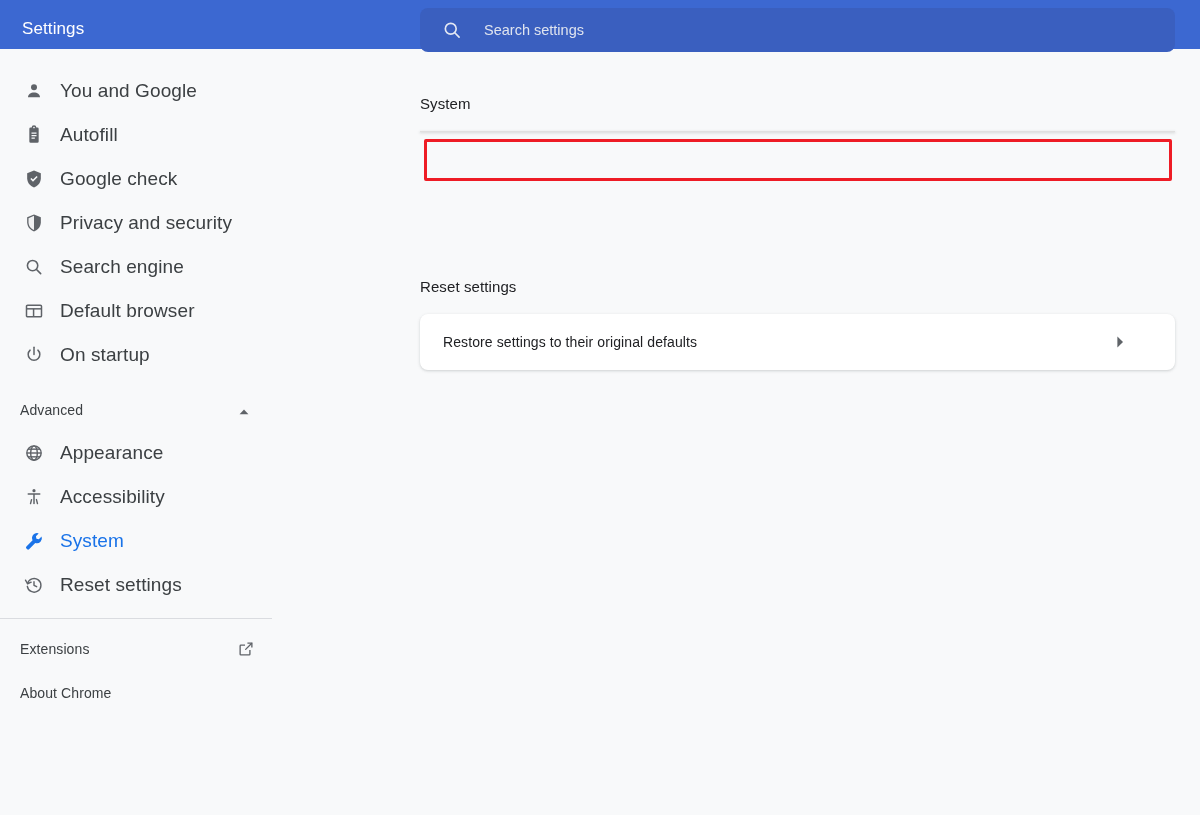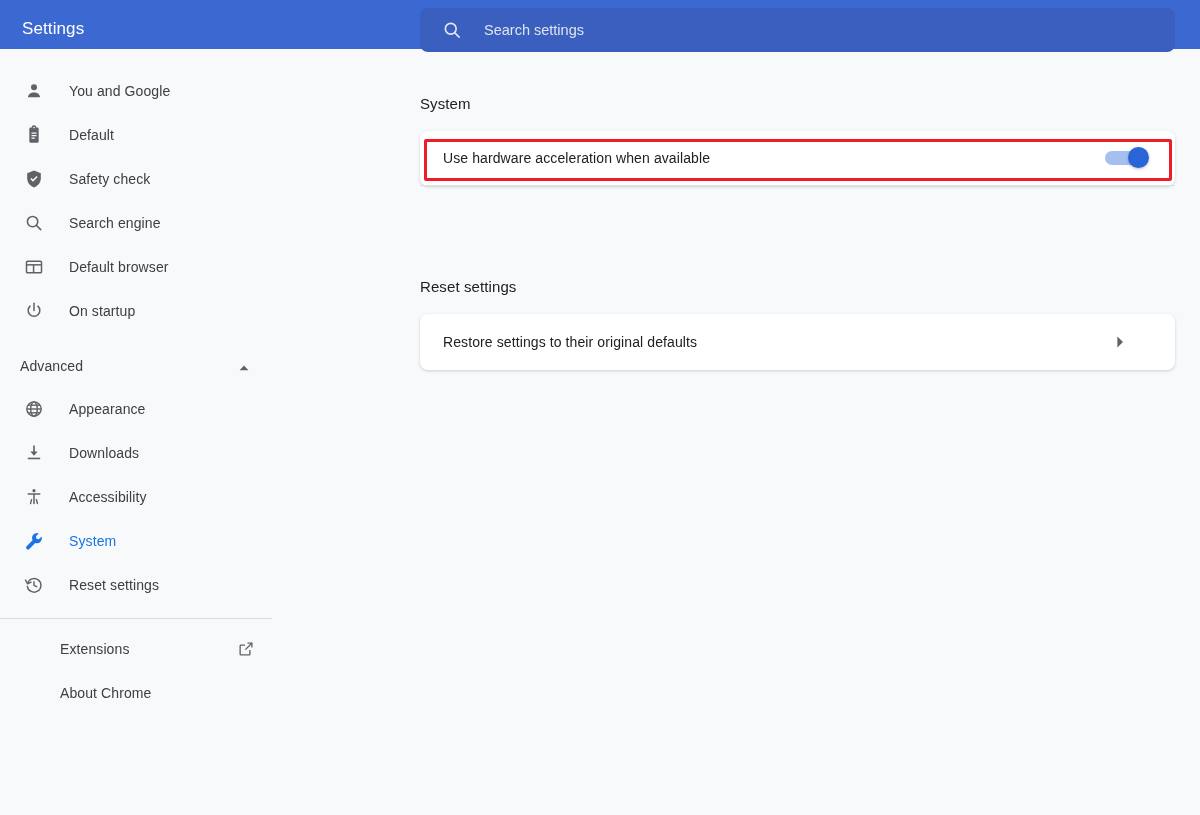--- a/index.html
+++ b/index.html
@@ -59,22 +59,22 @@
     padding-left: 24px;
     cursor: pointer;
   }
   .nav-icon {
     width: 20px; height: 20px;
     flex: none;
     display: block;
     color: #5f6368;
   }
   .nav-label {
-    margin-left: 25px;
-    font-size: 14px;
+    margin-left: 16px;
+    font-size: 19px;
     color: #3c4043;
     letter-spacing: .1px;
     white-space: nowrap;
   }
   .nav-item.active .nav-label { color: #1a73e8; font-weight: 500; }
   .nav-item.active .nav-icon  { color: #1a73e8; }
 
   .nav-group-header {
     position: relative;
     height: 42px;
@@ -98,21 +98,20 @@
     height: 1px;
     background: #dadce0;
     width: 272px;
   }
   .footer-item {
     position: relative;
     height: 44px;
     display: flex; align-items: center;
     padding-left: 20px;
     cursor: pointer;
-    margin-left: 40px;
   }
   .footer-label {
     font-size: 14px;
     color: #3c4043;
     letter-spacing: .1px;
   }
   .footer-extlink {
     position: absolute; right: 36px; top: 14px;
     width: 16px; height: 16px;
     color: #5f6368;
@@ -225,33 +224,42 @@
 
   <div class="nav-item">
     <span class="nav-icon">
       <svg viewBox="0 0 24 24" width="20" height="20" fill="#5f6368">
         <path d="M16 3h-1.2a2.8 2.8 0 0 0-5.6 0H8a1.6 1.6 0 0 0-1.6 1.6v15.2A1.6 1.6 0 0 0 8 21.4h8a1.6 1.6 0 0 0 1.6-1.6V4.6A1.6 1.6 0 0 0 16 3zm-4-.9a1 1 0 1 1 0 2 1 1 0 0 1 0-2z"></path>
         <rect x="9" y="9" width="6" height="1.5" fill="#f8f9fa"></rect>
         <rect x="9" y="12" width="6" height="1.5" fill="#f8f9fa"></rect>
         <rect x="9" y="15" width="4" height="1.5" fill="#f8f9fa"></rect>
       </svg>
     </span>
-    <span class="nav-label">Default</span>
+    <span class="nav-label">Autofill</span>
   </div>
 
   <div class="nav-item">
     <span class="nav-icon">
       <svg viewBox="0 0 24 24" width="20" height="20" fill="#5f6368">
         <path d="M12 1.8 3.8 5.2v6c0 5 3.5 9.6 8.2 10.9 4.7-1.3 8.2-5.9 8.2-10.9v-6z"></path>
         <path d="M10.8 15.3 7.6 12l1.3-1.3 1.9 1.9 4.3-4.3 1.3 1.4z" fill="#f8f9fa"></path>
       </svg>
     </span>
-    <span class="nav-label">Safety check</span>
-  </div>
-
+    <span class="nav-label">Google check</span>
+  </div>
+
+  <div class="nav-item">
+    <span class="nav-icon">
+      <svg viewBox="0 0 24 24" width="20" height="20" fill="#5f6368">
+        <path d="M12 1.8 3.8 5.2v6c0 5 3.5 9.6 8.2 10.9 4.7-1.3 8.2-5.9 8.2-10.9v-6z"></path>
+        <path d="M12 3.4v17.1c-3.8-1.3-6.6-5.2-6.6-9.3V6.3z" fill="#f8f9fa" opacity=".95"></path>
+      </svg>
+    </span>
+    <span class="nav-label">Privacy and security</span>
+  </div>
 
 
   <div class="nav-item">
     <span class="nav-icon">
       <svg viewBox="0 0 24 24" width="20" height="20" fill="none" stroke="#5f6368" stroke-width="1.9">
         <circle cx="10.3" cy="10.3" r="6.2"></circle>
         <line x1="15" y1="15" x2="20" y2="20" stroke-linecap="round"></line>
       </svg>
     </span>
     <span class="nav-label">Search engine</span>
@@ -293,29 +301,20 @@
         <circle cx="12" cy="12" r="8.6"></circle>
         <ellipse cx="12" cy="12" rx="4" ry="8.6"></ellipse>
         <line x1="3.4" y1="12" x2="20.6" y2="12"></line>
         <line x1="4.8" y1="7.4" x2="19.2" y2="7.4"></line>
         <line x1="4.8" y1="16.6" x2="19.2" y2="16.6"></line>
       </svg>
     </span>
     <span class="nav-label">Appearance</span>
   </div>
 
-  <div class="nav-item">
-    <span class="nav-icon">
-      <svg viewBox="0 0 24 24" width="20" height="20" fill="#5f6368">
-        <path d="M11 3h2v7.2h3.4L12 15.4 7.6 10.2H11z"></path>
-        <rect x="4.6" y="17.6" width="14.8" height="1.9"></rect>
-      </svg>
-    </span>
-    <span class="nav-label">Downloads</span>
-  </div>
 
   <div class="nav-item">
     <span class="nav-icon">
       <svg viewBox="0 0 24 24" width="20" height="20" fill="#5f6368">
         <circle cx="12" cy="4.4" r="1.9"></circle>
         <rect x="4.2" y="7.6" width="15.6" height="1.8" rx=".9"></rect>
         <rect x="11.1" y="8" width="1.8" height="12.6" rx=".9"></rect>
         <rect x="7.6" y="14.2" width="1.7" height="6.6" rx=".85" transform="rotate(14 8.4 17.5)"></rect>
         <rect x="14.7" y="14.2" width="1.7" height="6.6" rx=".85" transform="rotate(-14 15.5 17.5)"></rect>
       </svg>
@@ -359,29 +358,20 @@
   <div class="footer-item">
     <span class="footer-label">About Chrome</span>
   </div>
 </div>
 
 <div class="main">
 
   <div class="section-title" style="top:36px;">System</div>
 
   <div class="card" style="top:72px;">
-    <div class="row" style="height:54px;">
-      <span class="row-label">Use hardware acceleration when available</span>
-      <span class="row-right">
-        <span class="toggle">
-          <span class="toggle-track"></span>
-          <span class="toggle-knob"></span>
-        </span>
-      </span>
-    </div>
     <div class="row-divider"></div>
   </div>
 
   <div class="section-title" style="top:219px;">Reset settings</div>
 
   <div class="card" style="top:255px;">
     <div class="row" style="height:56px;">
       <span class="row-label">Restore settings to their original defaults</span>
       <span class="row-right" style="right:50px;">
         <span class="chevron-right">

